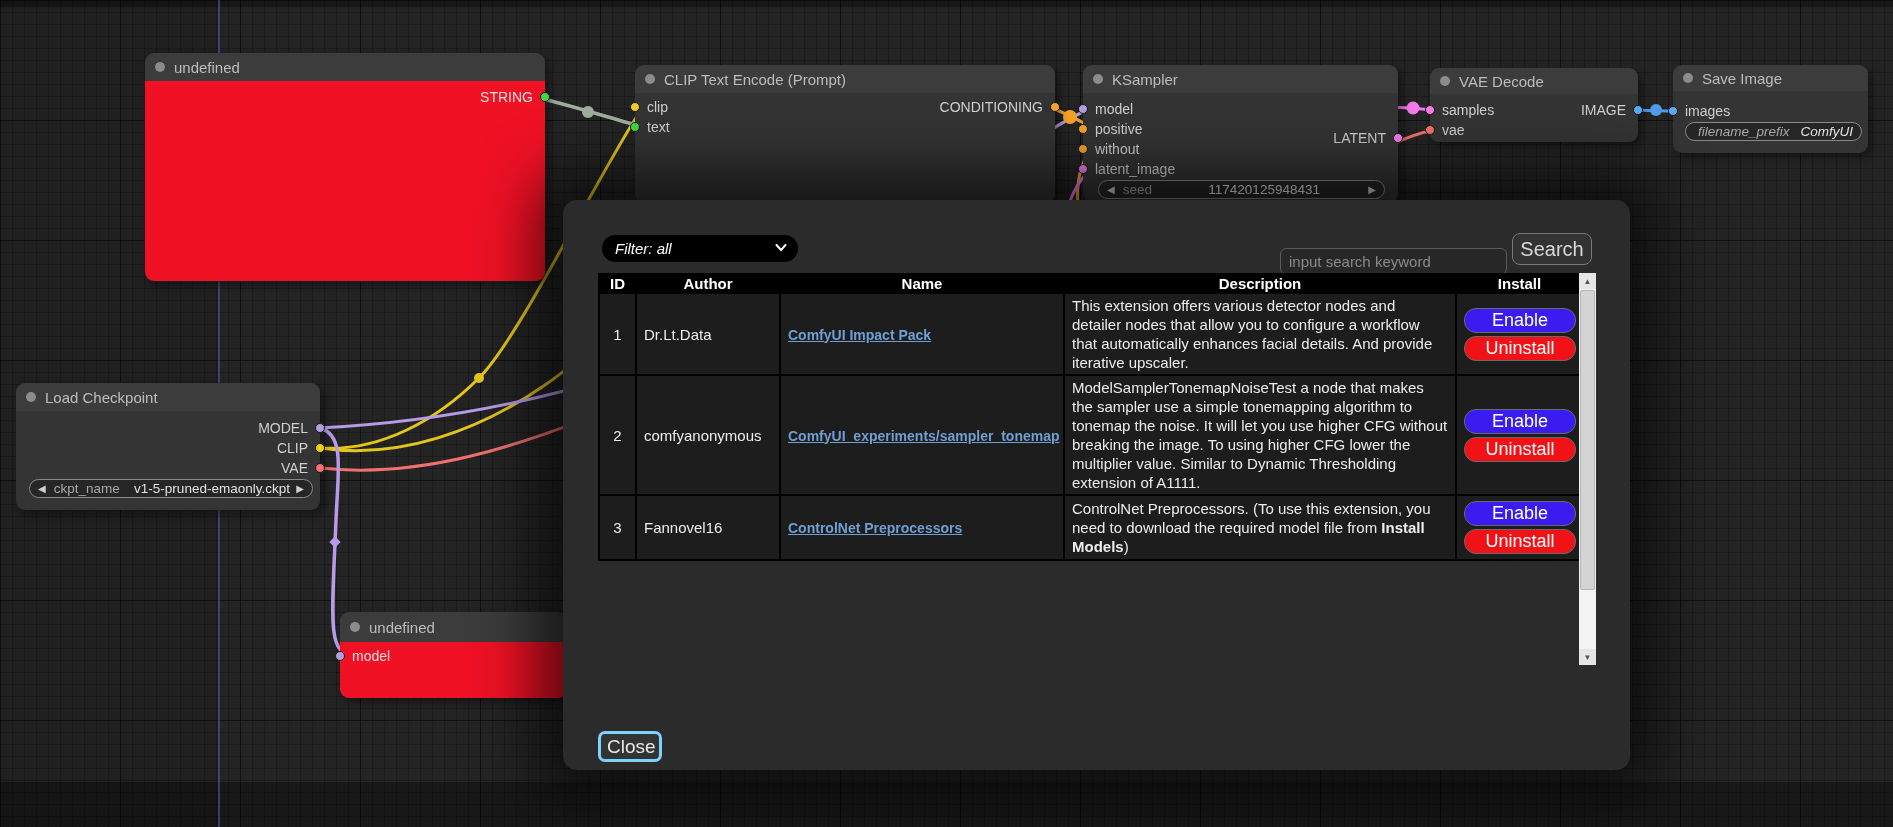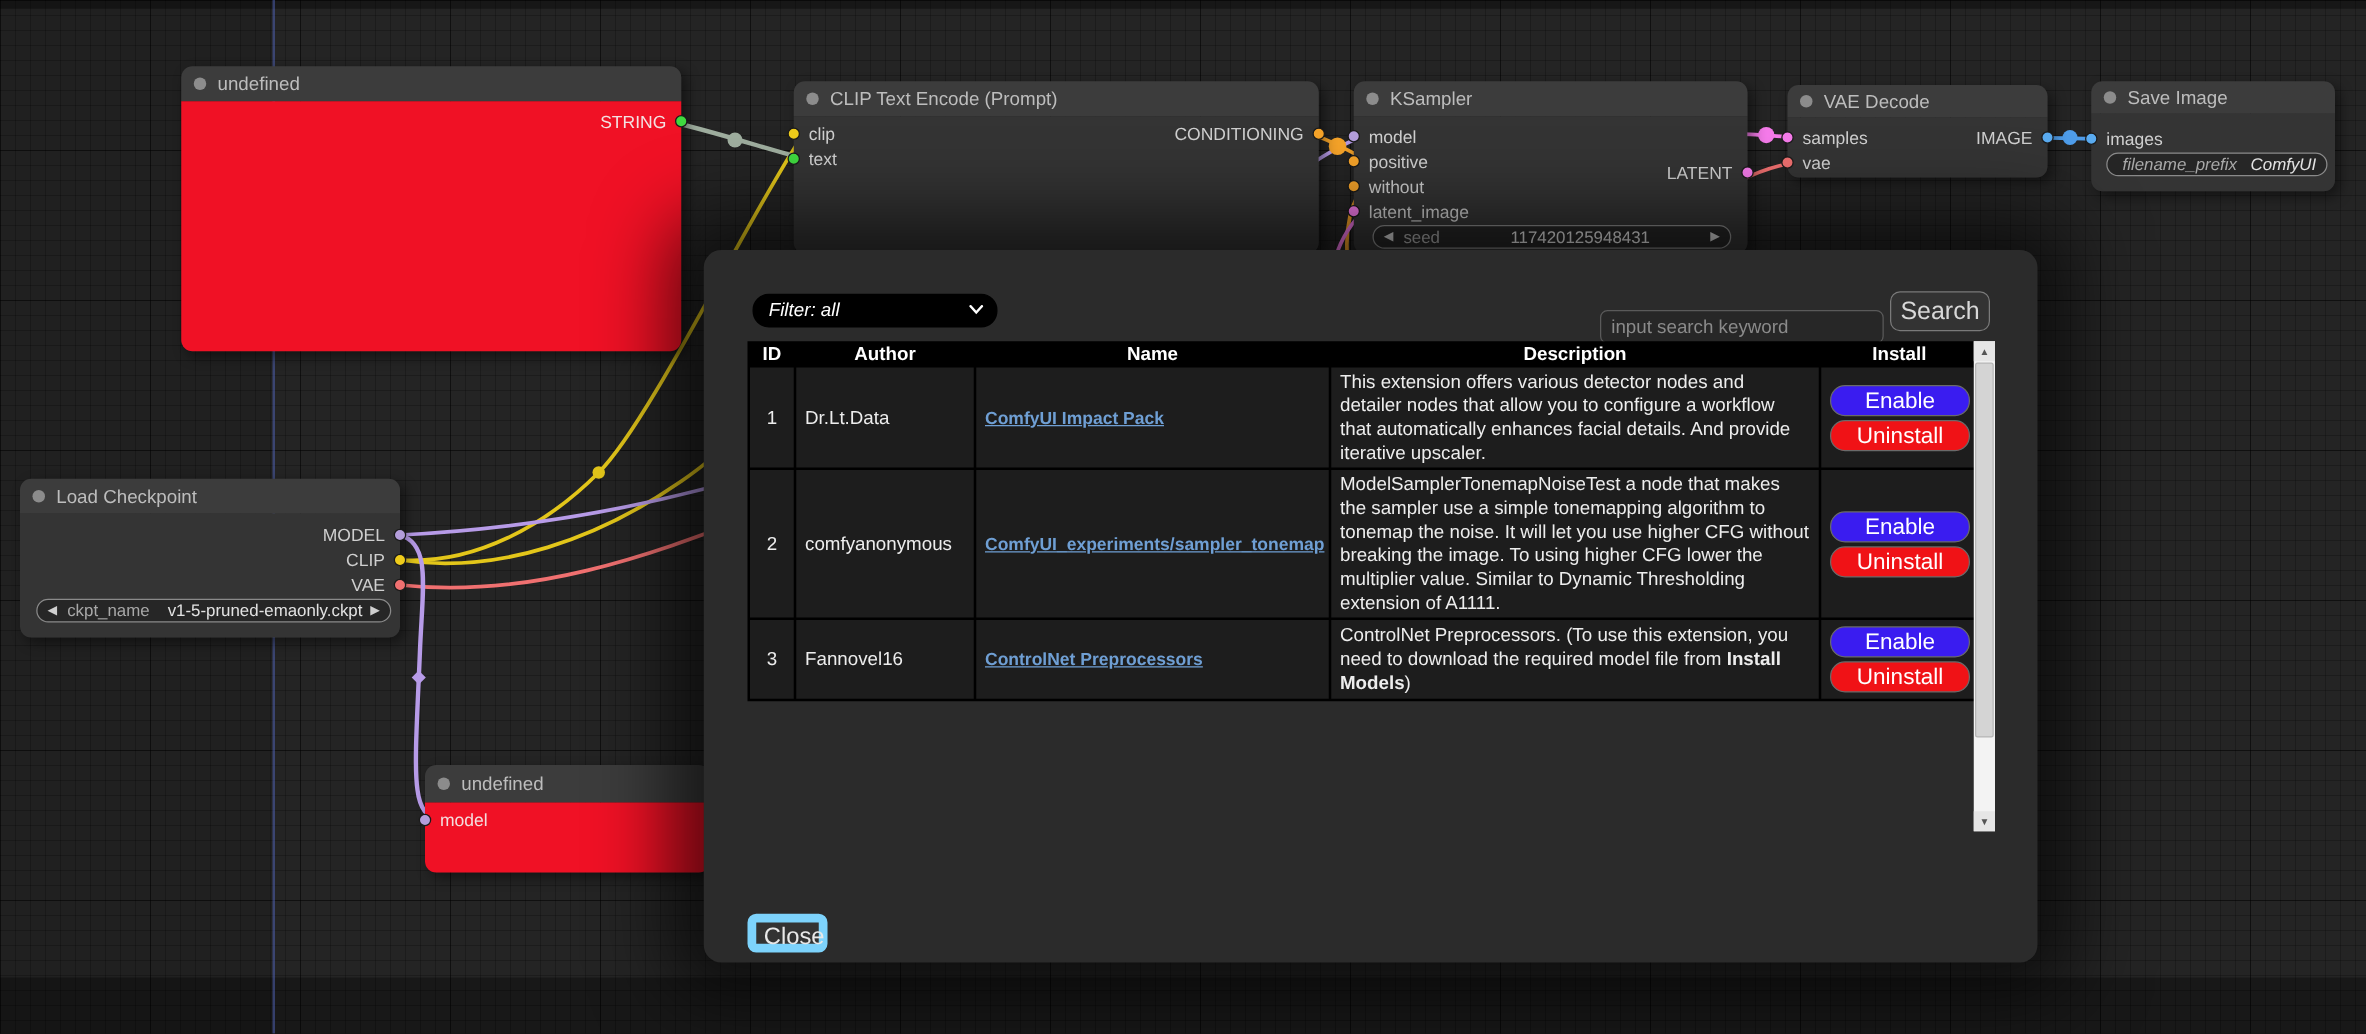--- a/index.html
+++ b/index.html
@@ -45,21 +45,21 @@
     border-radius:14px;z-index:10;box-shadow:0 0 60px 28px rgba(0,0,0,0.62);}
   .select-wrap{position:absolute;left:39px;top:35px;width:196px;height:27px;}
   .select-wrap select{width:100%;height:100%;background:#000;color:#fff;border:1px solid #000;border-radius:13px;
     padding:0 26px 0 12px;font-size:15px;appearance:none;-webkit-appearance:none;font-family:"Liberation Sans",sans-serif;font-style:italic;}
   .select-wrap .chev{position:absolute;right:11px;top:9px;pointer-events:none;}
   #search-input{position:absolute;left:717px;top:36px;width:227px;height:27px;box-sizing:border-box;background:#272727;
     border:1px solid #5a5a5a;border-radius:6px;color:#c5c5c5;font-size:15px;padding:0 8px;font-family:"Liberation Sans",sans-serif;margin-top:12px;}
   #search-input::placeholder{color:#8a8a8a;}
   #search-btn{position:absolute;left:949px;top:33px;width:80px;height:32px;background:#333;border:1.5px solid #7a7a7a;
     border-radius:8px;color:#d8d8d8;font-size:20px;font-family:"Liberation Sans",sans-serif;cursor:pointer;}
-  #close-btn{position:absolute;left:35px;top:531px;width:64px;height:31px;background:#333;border:7px solid #7dd3fc;
+  #close-btn{position:absolute;left:35px;top:531px;width:64px;height:31px;background:#333;border:3px solid #7dd3fc;
     border-radius:7px;color:#e8e8e8;font-size:19px;font-family:"Liberation Sans",sans-serif;cursor:pointer;}
 
   #table-wrap{position:absolute;left:35px;top:73px;width:998px;height:392px;}
   table.ext{border-collapse:separate;border-spacing:2px;background:#000;table-layout:fixed;width:977px;}
   table.ext th{background:#000;color:#fff;font-size:15px;font-weight:bold;height:16px;padding:0 2px;}
   table.ext td{background:#1d1d1d;color:#ededed;font-size:15px;padding:2px 7px;vertical-align:middle;}
   col.w-id{width:35px}col.w-author{width:142px}col.w-name{width:282px}col.w-desc{width:390px}col.w-install{width:125px}
   td.col-id{text-align:center;}
   td.col-name a{color:#6f9fd4;font-weight:bold;font-size:14px;white-space:nowrap;text-decoration:underline;}
   td.col-desc{line-height:19px;font-size:14.6px;vertical-align:top;padding-top:4px;}

